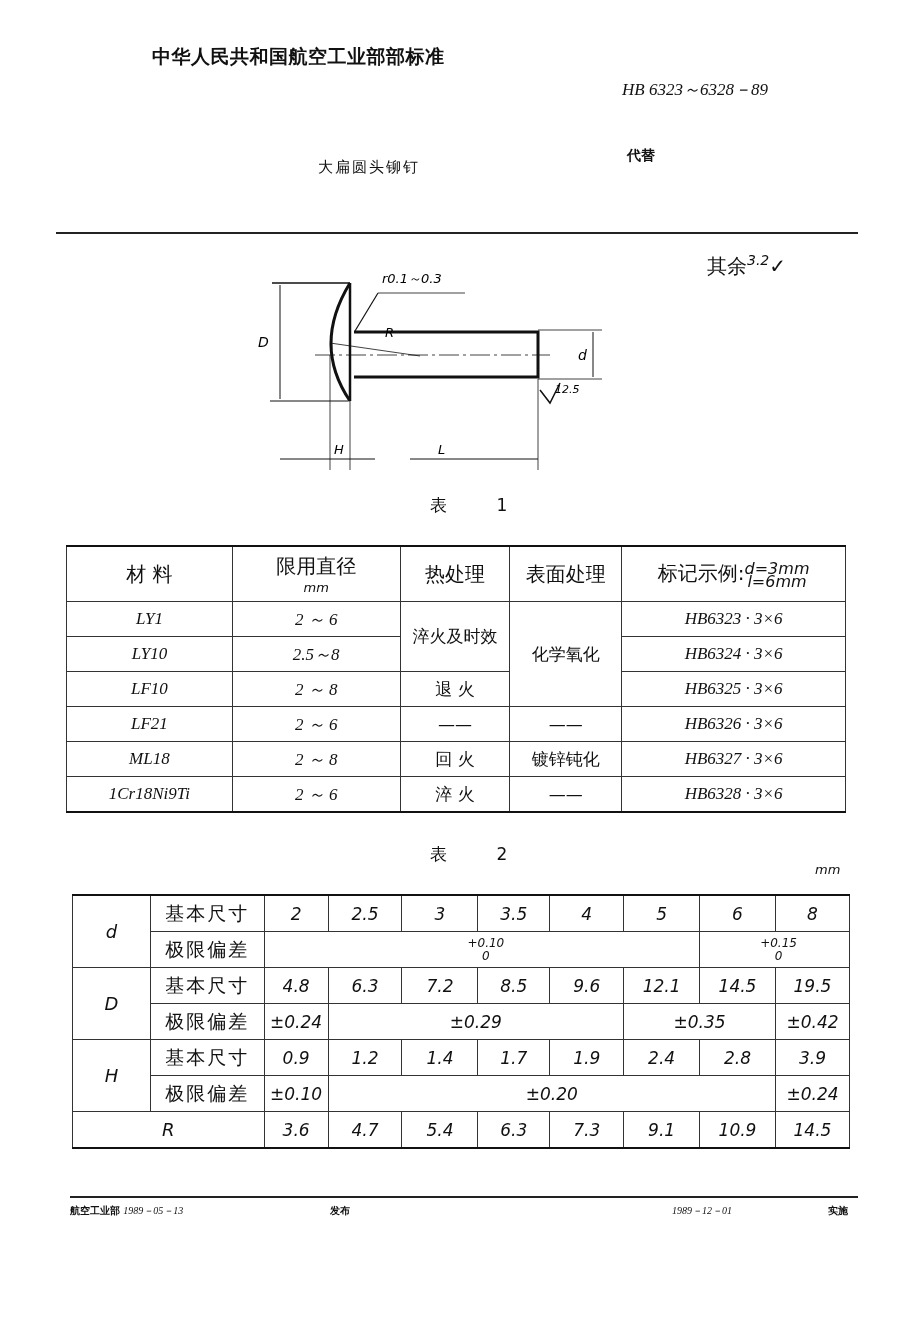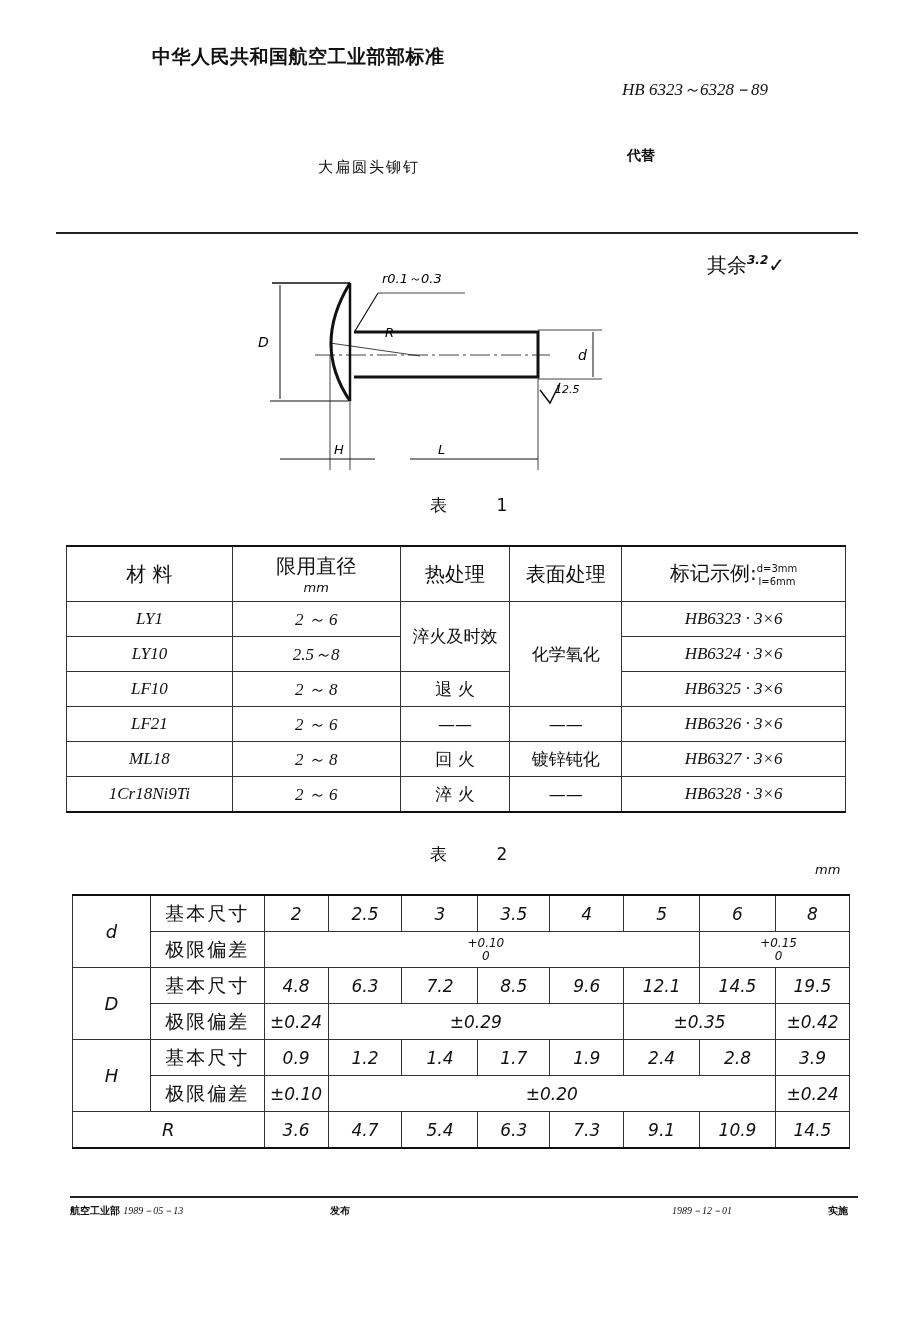--- a/index.html
+++ b/index.html
@@ -5,21 +5,21 @@
   html, body { margin: 0; padding: 0; background: #fff; }
   body { width: 902px; height: 1321px; position: relative; overflow: hidden;
          font-family: "DejaVu Sans", sans-serif; color: #111; }
   .abs { position: absolute; }
   .hdr-org { left: 152px; top: 44px; font-size: 19px; font-weight: bold; letter-spacing: 0.5px; }
   .hdr-code { left: 622px; top: 78px; font-size: 17px; font-style: italic; font-family: "Liberation Serif", serif; }
   .hdr-title { left: 318px; top: 158px; font-size: 15px; letter-spacing: 2px; }
   .hdr-replace { left: 627px; top: 147px; font-size: 14px; font-weight: bold; }
   .rule-top { left: 56px; top: 232px; width: 802px; height: 2px; background: #222; }
   .rough { left: 707px; top: 252px; font-size: 20px; }
-  .rough sup { font-size: 12px; font-style: italic; font-weight: bold; }
+  .rough sup { font-size: 14px; font-style: italic; }
   .tbl-cap { font-size: 17px; letter-spacing: 22px; }
   table { border-collapse: collapse; position: absolute; margin-top: 13px; }
   td { border: 1px solid #333; text-align: center; padding: 0; }
   .t1 { left: 66px; top: 532px; width: 780px; }
   .t1 td { font-size: 17px; }
   .t1 .hd td { height: 54px; font-size: 20px; }
   .t1 .it { font-style: italic; font-family: Liberation Serif, serif; }
   .t1 tr.r td { height: 34px; }
   .t1 { border-top: 2px solid #111; border-bottom: 2px solid #111; }
   .t2 { left: 72px; top: 881px; width: 778px; border-top: 2px solid #111; border-bottom: 2px solid #111; }
@@ -97,21 +97,21 @@
     </colgroup>
   <tbody>
       <tr class="hd">
     <td>材 料</td>
     <td>
           <div>限用直径</div>
           <div style="font-size:13px;font-style:italic">mm</div>
         </td>
     <td>热处理</td>
     <td>表面处理</td>
-    <td><span>标记示例:</span><span style="display:inline-block;font-size:10px;line-height:13px;vertical-align:middle"><span>d=3mm</span><br><span>l=6mm</span></span></td>
+    <td><span>标记示例:</span><span style="display:inline-block;font-size:16px;font-style:italic;line-height:13px;vertical-align:middle"><span>d=3mm</span><br><span>l=6mm</span></span></td>
   </tr>
   <tr class="r">
     <td class="it">LY1</td>
     <td class="it">2 ～ 6</td>
     <td rowspan="2">淬火及时效</td>
     <td rowspan="3">化学氧化</td>
     <td class="it">HB6323 · 3×6</td>
   </tr>
   <tr class="r">
     <td class="it">LY10</td>

